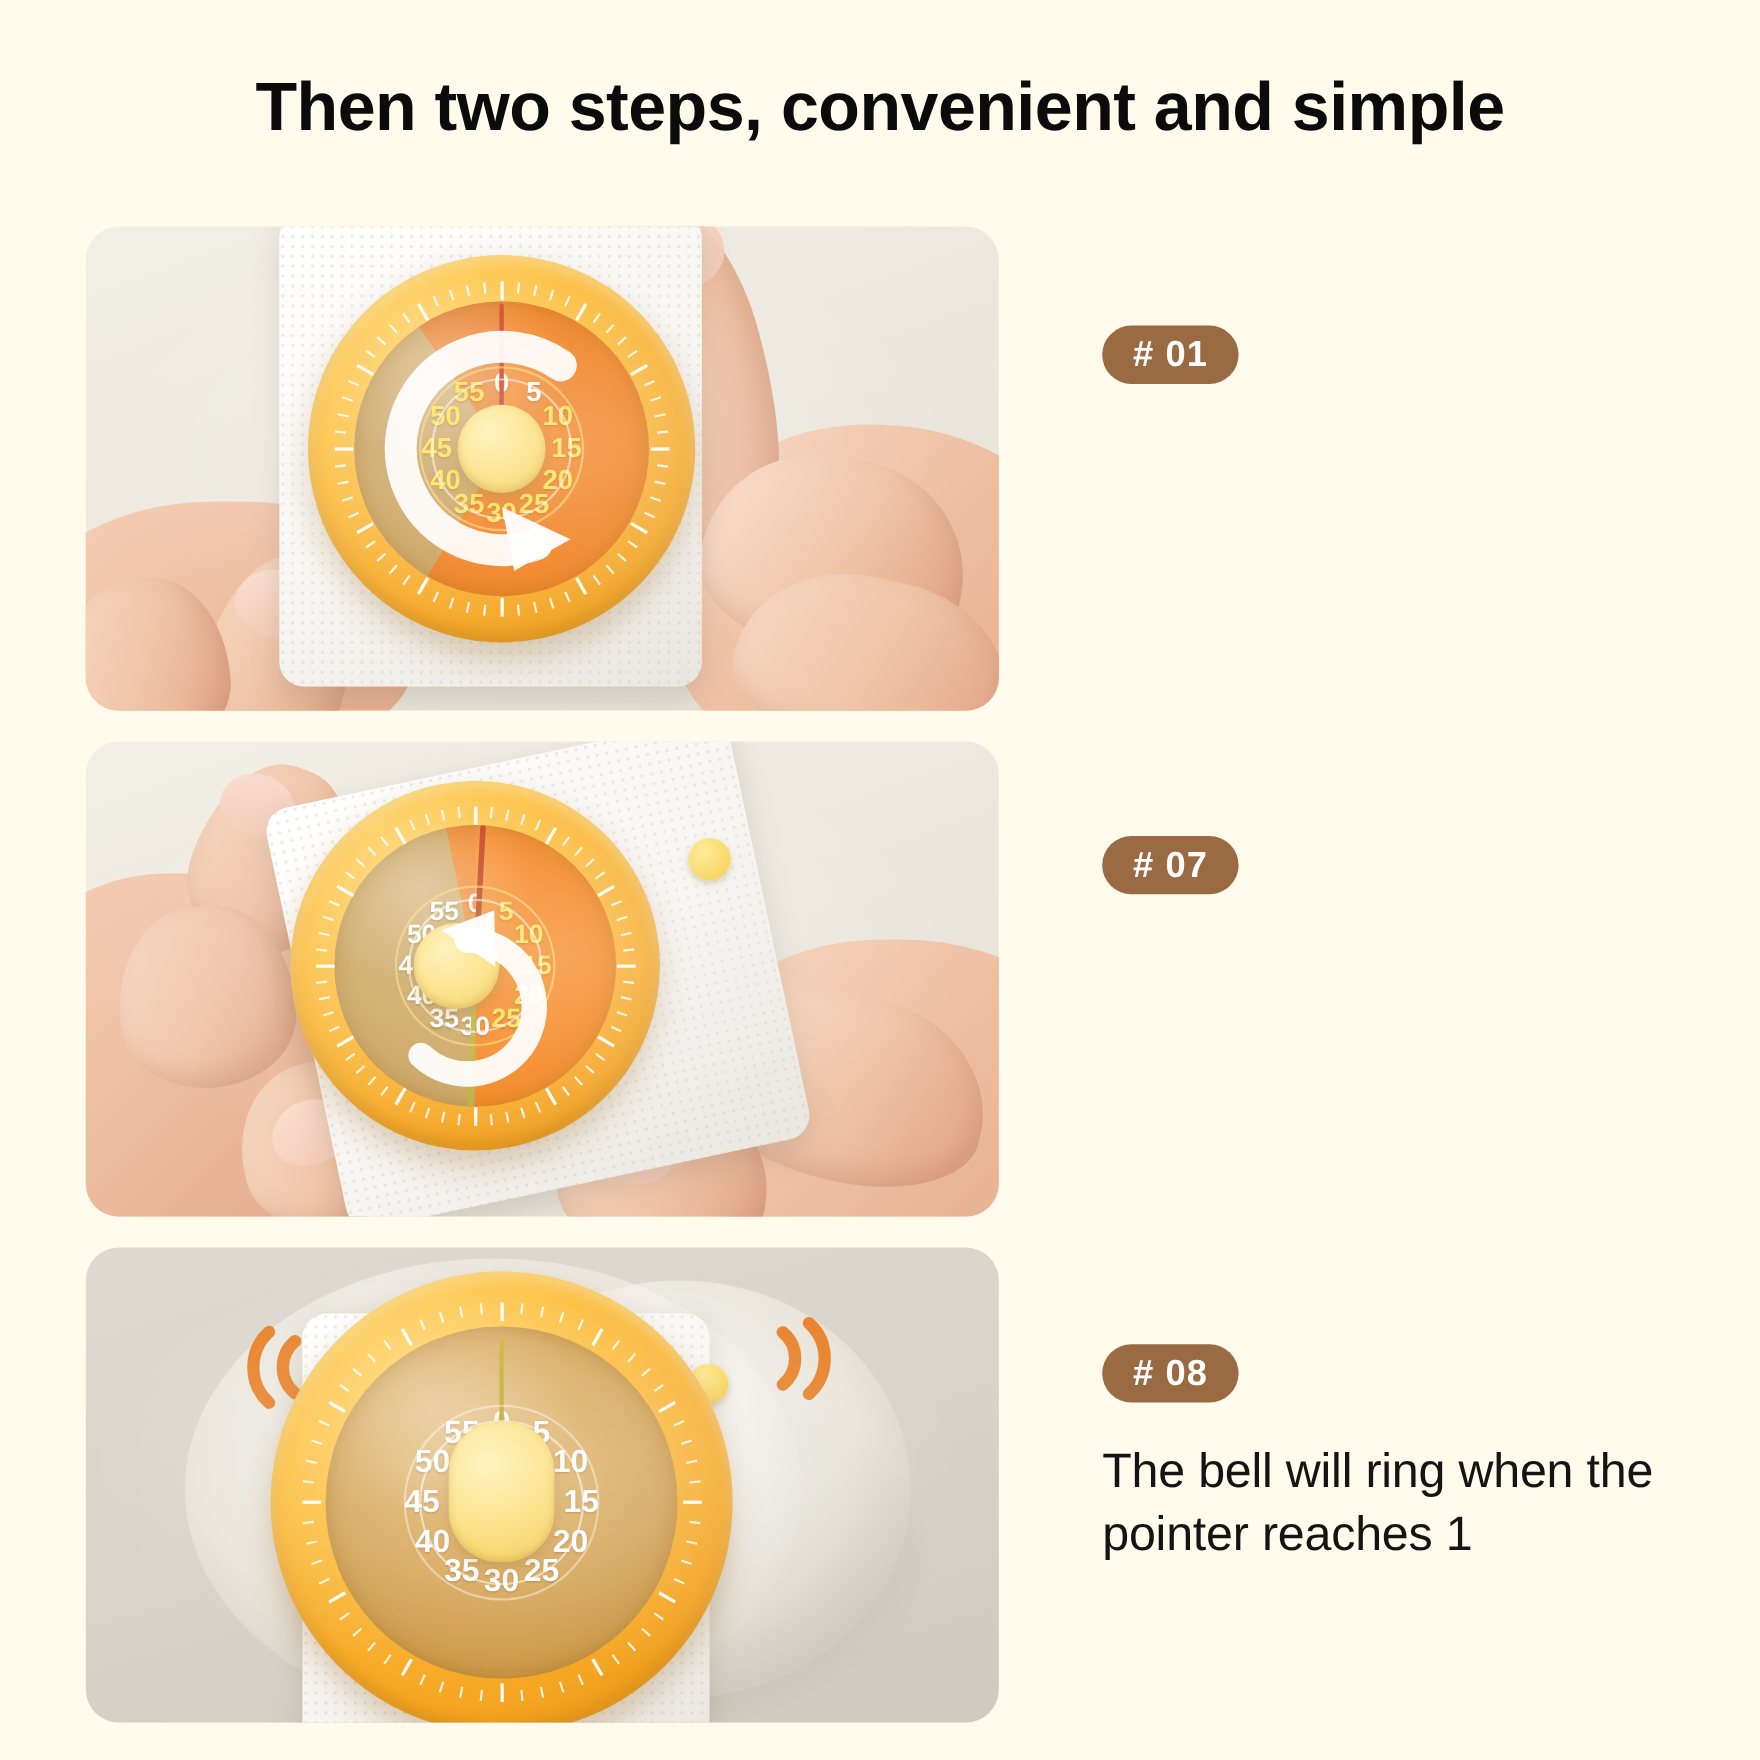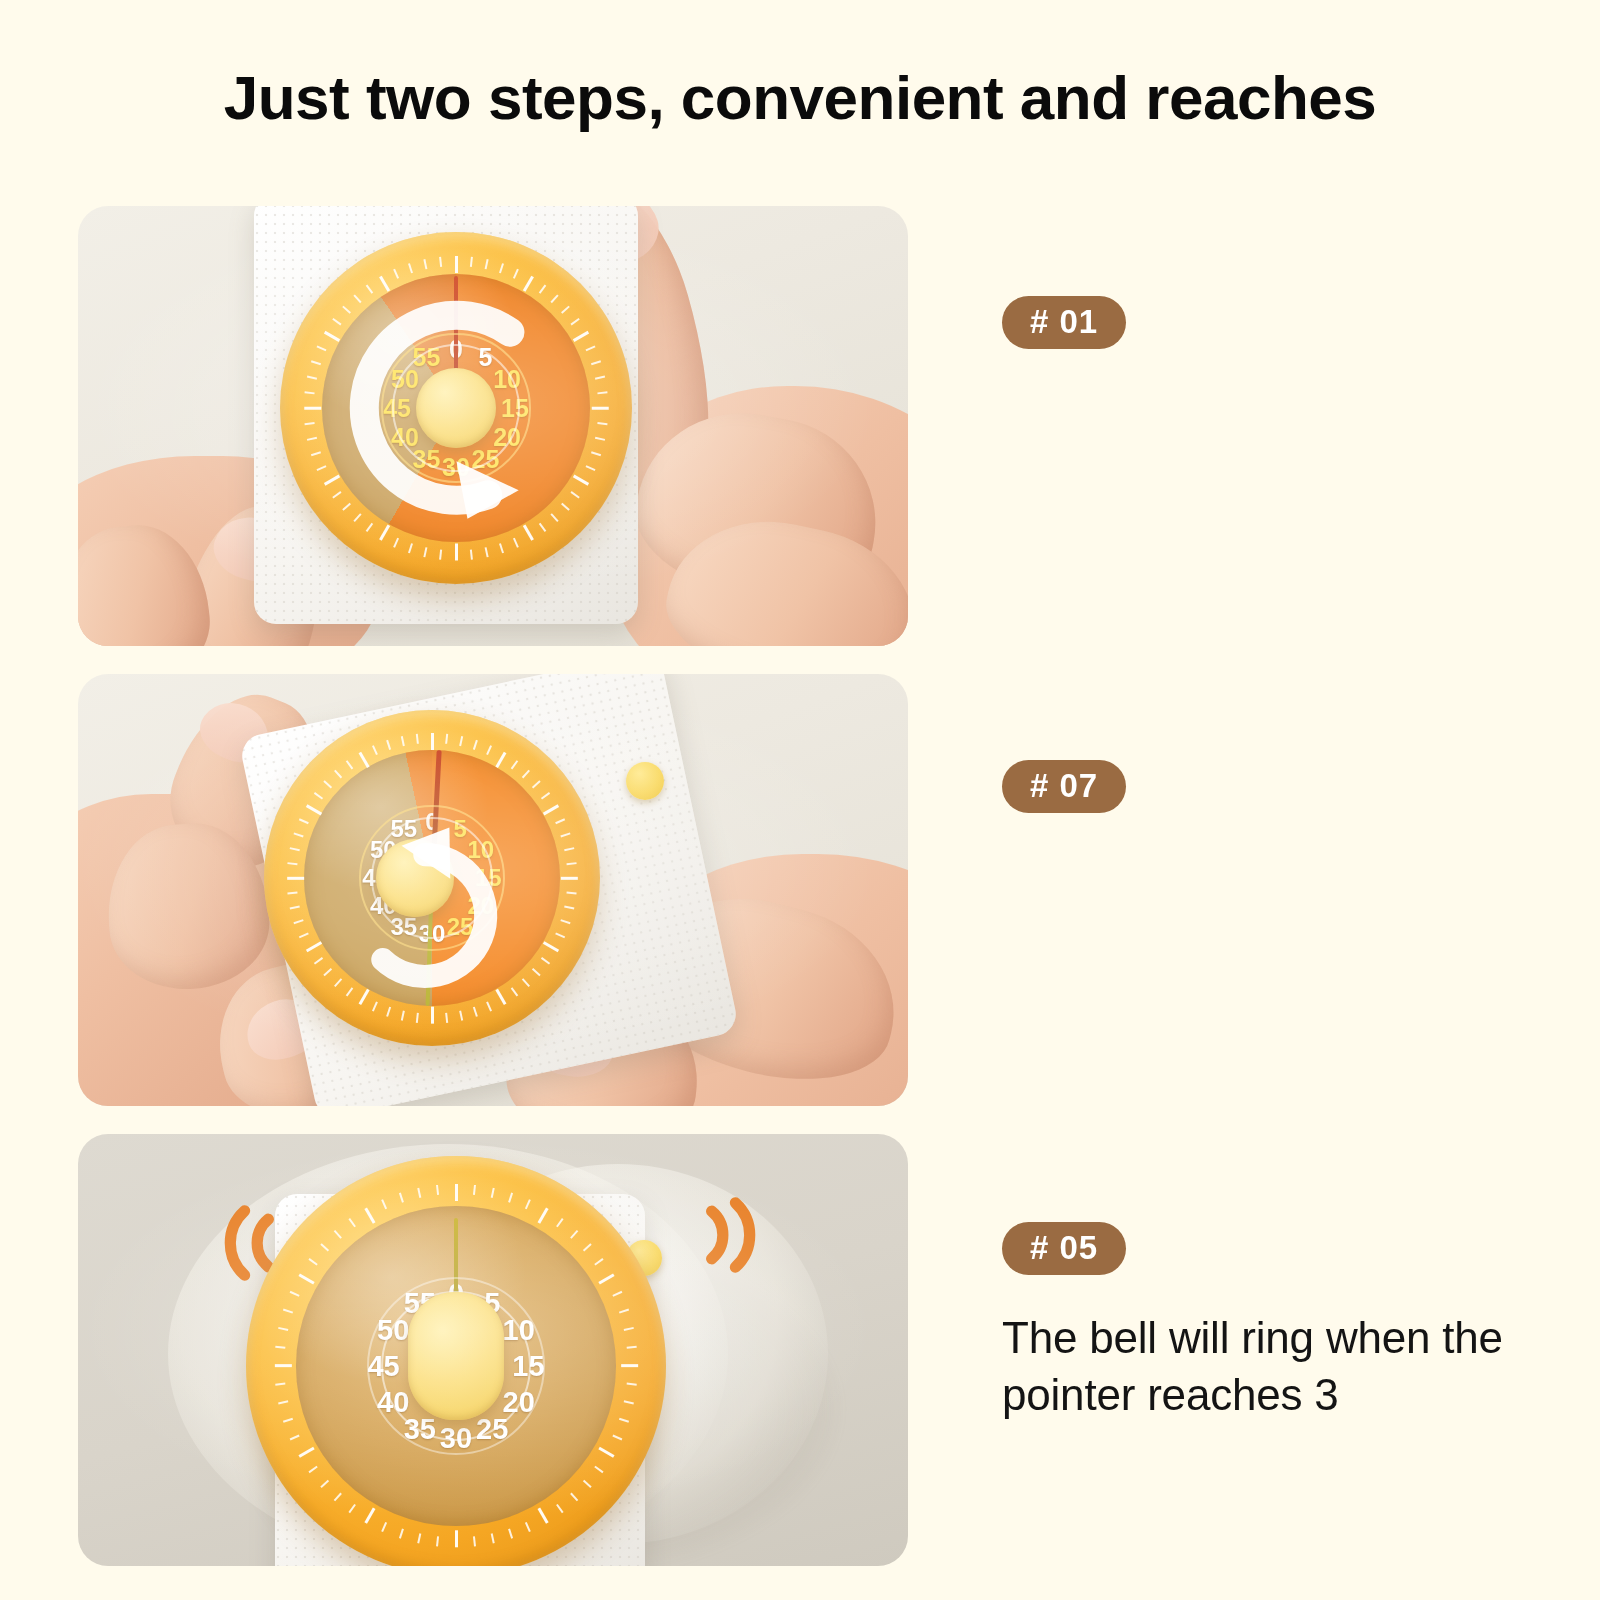--- a/index.html
+++ b/index.html
@@ -270,21 +270,21 @@
     background: radial-gradient(ellipse at 50% 50%,
       rgba(140,130,115,0.38) 0%, rgba(140,130,115,0.12) 55%, rgba(140,130,115,0) 76%);
     filter: blur(6px);
   }
 </style>
 </head>
 <body>
 
 <div class="page">
 
-  <h1 class="page-title">Just two steps, convenient and reaches</h1>
+  <h1 class="page-title">Then two steps, convenient and simple</h1>
 
   <div class="step-row r1">
 
     <div class="photo-card warm">
       <div class="scene">
 
         <div class="hand" style="left:-60px; top:250px; width:360px; height:230px; border-radius:50% 44% 40% 52%;"></div>
         <div class="finger" style="left:110px; top:300px; width:130px; height:190px; transform:rotate(14deg);"></div>
         <div class="nail" style="left:136px; top:312px; width:78px; height:62px; transform:rotate(16deg);"></div>
         <div class="finger" style="left:-20px; top:320px; width:150px; height:160px; transform:rotate(-6deg);"></div>
@@ -650,18 +650,18 @@
           <div class="knob-ring" style="width:178px; height:178px; border-color:rgba(255,255,255,0.42);"></div>
 
           <div class="knob" style="width:96px; height:128px; border-radius:46px; margin-top:-10px;"></div>
         </div>
 
         <div class="vignette"></div>
       </div>
     </div>
 
     <div class="step-text t3">
-      <span class="badge"># 05</span>
-      <p class="desc">The bell will ring when the pointer reaches 3</p>
+      <span class="badge"># 08</span>
+      <p class="desc">The bell will ring when the pointer reaches 1</p>
     </div>
   </div>
 
 </div>
 
 </body></html>

